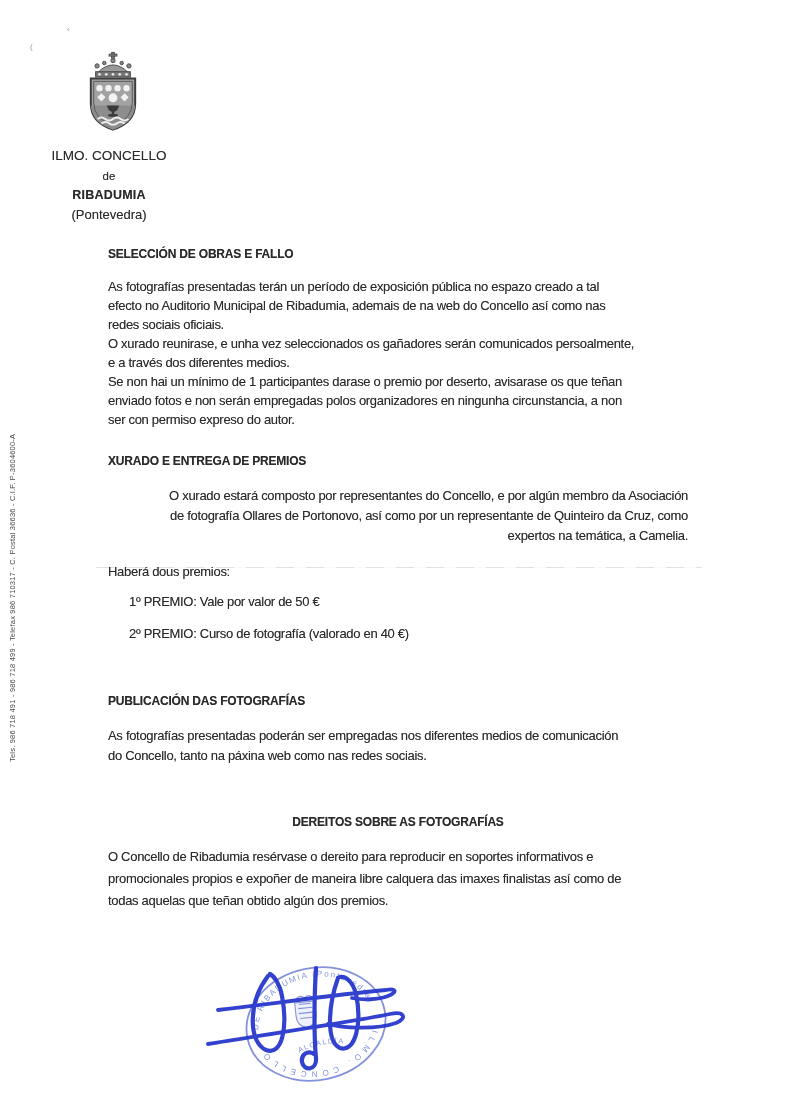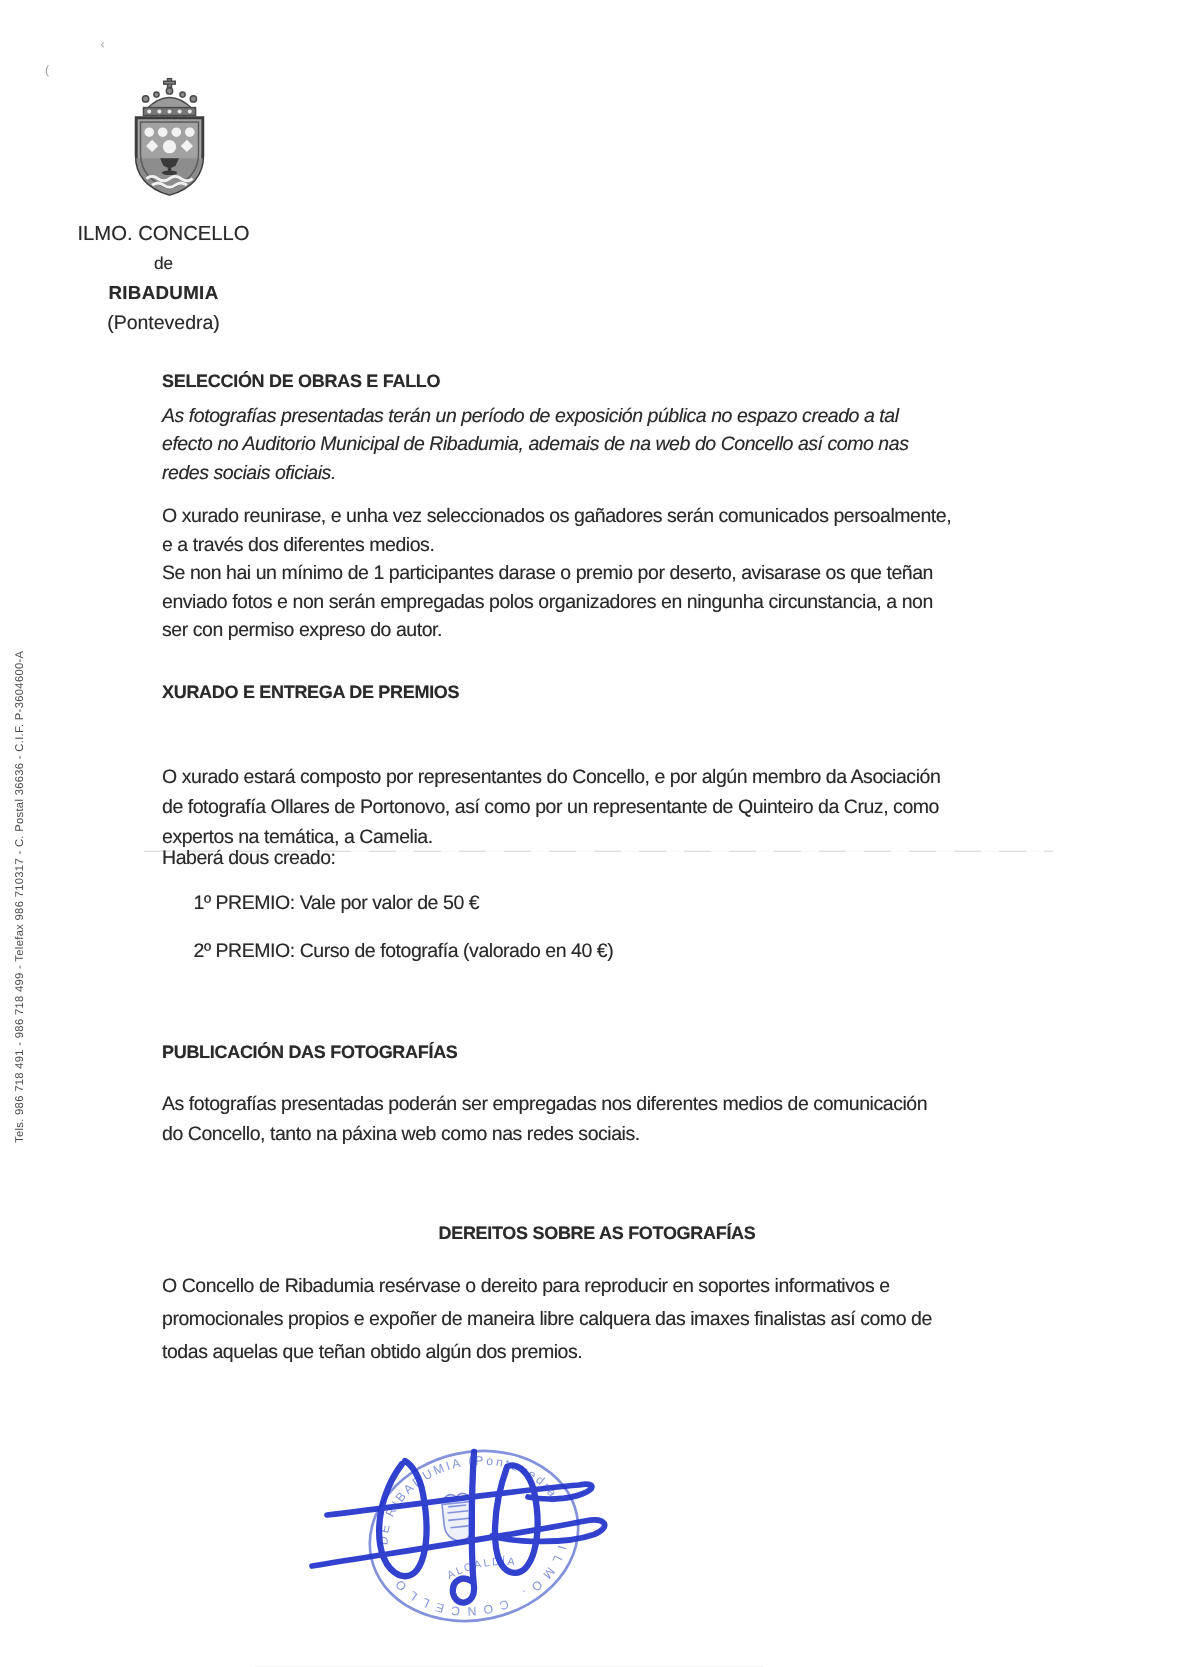--- a/index.html
+++ b/index.html
@@ -100,34 +100,34 @@
     <div class="lh-de">de</div>
     <div class="lh-muni">RIBADUMIA</div>
     <div class="lh-prov">(Pontevedra)</div>
   </div>
 
   <div class="side-vertical">Tels. 986 718 491 - 986 718 499 - Telefax 986 710317 - C. Postal 36636 - C.I.F. P-3604600-A</div>
 
   <div class="scan-line"></div>
 
   <div class="sec-heading" style="top:247px;">SELECCIÓN DE OBRAS E FALLO</div>
-  <div class="body-text" style="top:267px;font-style:italic;">As fotografías presentadas terán un período de exposición pública no espazo creado a tal
+  <div class="body-text" style="top:277px;">As fotografías presentadas terán un período de exposición pública no espazo creado a tal
 efecto no Auditorio Municipal de Ribadumia, ademais de na web do Concello así como nas
 redes sociais oficiais.</div>
   <div class="body-text" style="top:334px;">O xurado reunirase, e unha vez seleccionados os gañadores serán comunicados persoalmente,
 e a través dos diferentes medios.</div>
   <div class="body-text" style="top:372px;">Se non hai un mínimo de 1 participantes darase o premio por deserto, avisarase os que teñan
 enviado fotos e non serán empregadas polos organizadores en ningunha circunstancia, a non
 ser con permiso expreso do autor.</div>
 
   <div class="sec-heading" style="top:454px;">XURADO E ENTREGA DE PREMIOS</div>
-  <div class="body-text" style="top:508px; line-height:20px;">O xurado estará composto por representantes do Concello, e por algún membro da Asociación
+  <div class="body-text" style="top:486px; line-height:20px;text-align:right;">O xurado estará composto por representantes do Concello, e por algún membro da Asociación
 de fotografía Ollares de Portonovo, así como por un representante de Quinteiro da Cruz, como
 expertos na temática, a Camelia.</div>
-  <div class="body-text" style="top:562px;">Haberá dous creado:</div>
+  <div class="body-text" style="top:562px;">Haberá dous premios:</div>
   <div class="prize-line" style="top:594px;">1º PREMIO: Vale por valor de 50 €</div>
   <div class="prize-line" style="top:626px;">2º PREMIO: Curso de fotografía (valorado en 40 €)</div>
 
   <div class="sec-heading" style="top:694px;">PUBLICACIÓN DAS FOTOGRAFÍAS</div>
   <div class="body-text" style="top:726px; line-height:20px;">As fotografías presentadas poderán ser empregadas nos diferentes medios de comunicación
 do Concello, tanto na páxina web como nas redes sociais.</div>
 
   <div class="sec-heading" style="top:815px;text-align:center;">DEREITOS SOBRE AS FOTOGRAFÍAS</div>
   <div class="body-text" style="top:846px; line-height:22px;">O Concello de Ribadumia resérvase o dereito para reproducir en soportes informativos e
 promocionales propios e expoñer de maneira libre calquera das imaxes finalistas así como de

